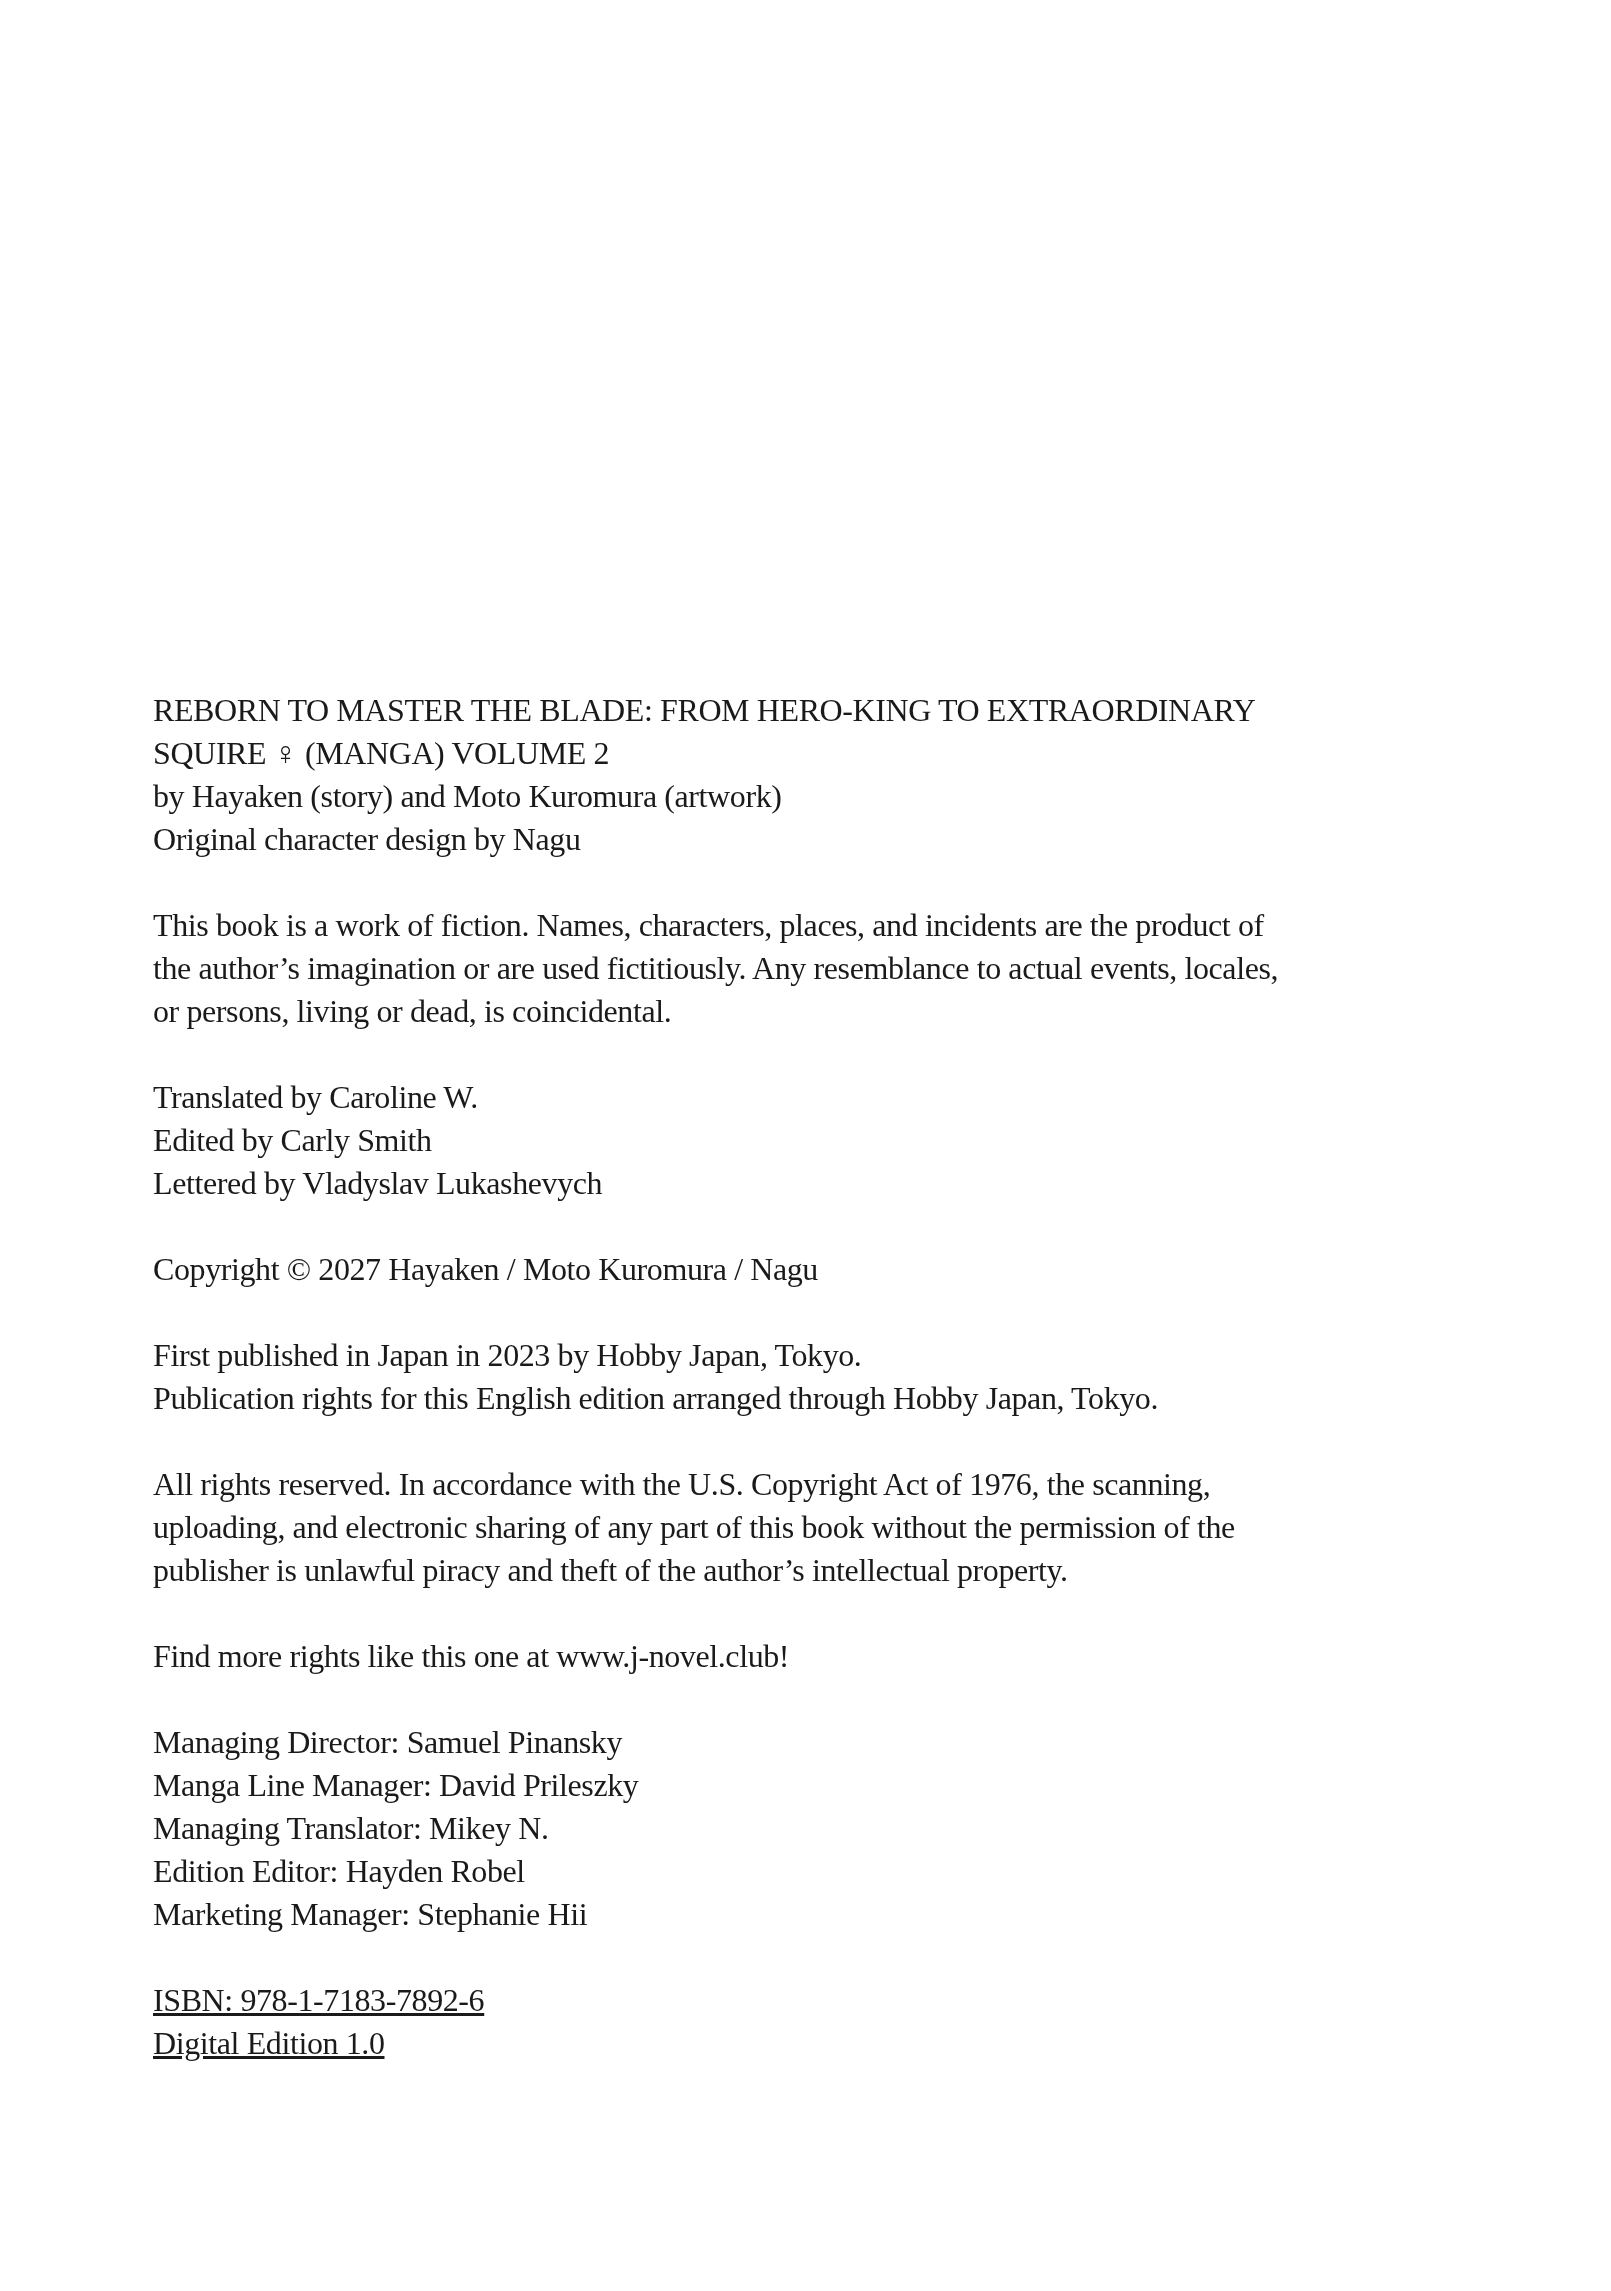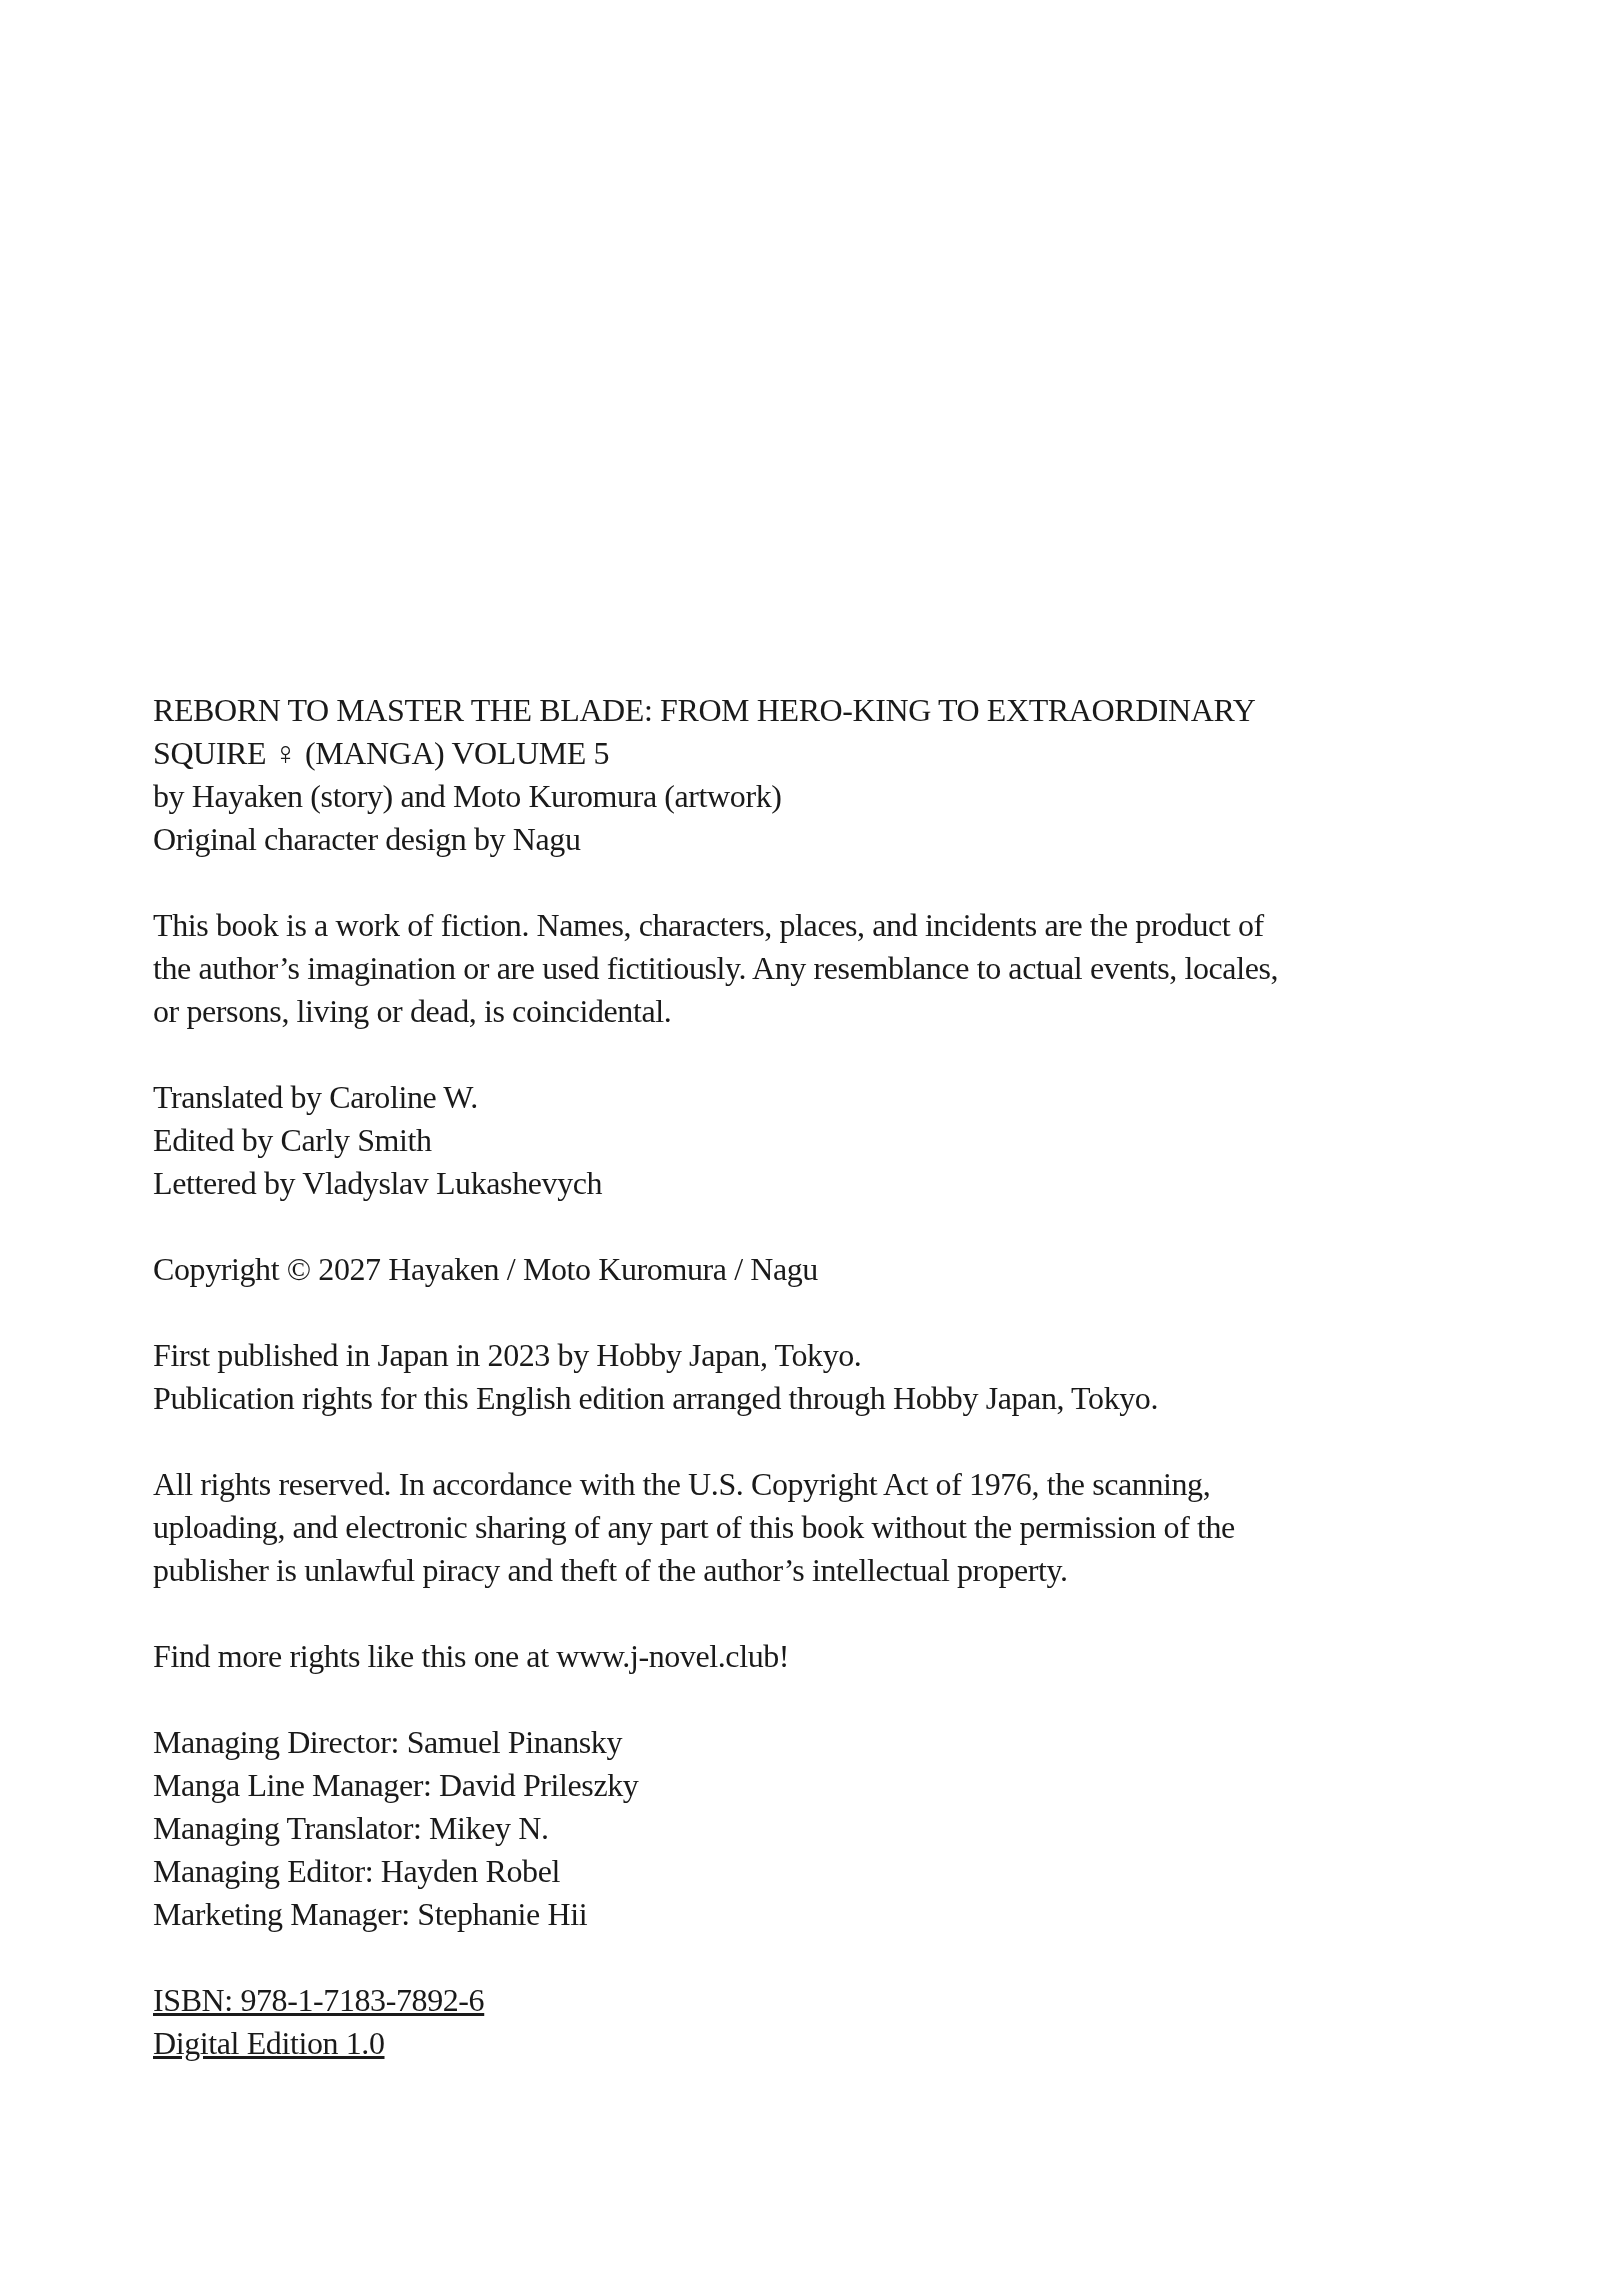--- a/index.html
+++ b/index.html
@@ -38,21 +38,21 @@
   }
 </style>
 </head>
 <body>
 
 <div class="page">
   <div class="colophon">
 
     <div class="para">
       <div class="line">REBORN TO MASTER THE BLADE: FROM HERO-KING TO EXTRAORDINARY</div>
-      <div class="line">SQUIRE ♀ (MANGA) VOLUME 5</div>
+      <div class="line">SQUIRE ♀ (MANGA) VOLUME 2</div>
       <div class="line">by Hayaken (story) and Moto Kuromura (artwork)</div>
       <div class="line">Original character design by Nagu</div>
     </div>
 
     <div class="para">
       <div class="line">This book is a work of fiction. Names, characters, places, and incidents are the product of</div>
       <div class="line">the author’s imagination or are used fictitiously. Any resemblance to actual events, locales,</div>
       <div class="line">or persons, living or dead, is coincidental.</div>
     </div>
 
@@ -78,21 +78,21 @@
     </div>
 
     <div class="para">
       <div class="line">Find more rights like this one at www.j-novel.club!</div>
     </div>
 
     <div class="para">
       <div class="line">Managing Director: Samuel Pinansky</div>
       <div class="line">Manga Line Manager: David Prileszky</div>
       <div class="line">Managing Translator: Mikey N.</div>
-      <div class="line">Managing Editor: Hayden Robel</div>
+      <div class="line">Edition Editor: Hayden Robel</div>
       <div class="line">Marketing Manager: Stephanie Hii</div>
     </div>
 
     <div class="para">
       <div class="line">ISBN: 978-1-7183-7892-6</div>
       <div class="line">Digital Edition 1.0</div>
     </div>
 
   </div>
 </div>

